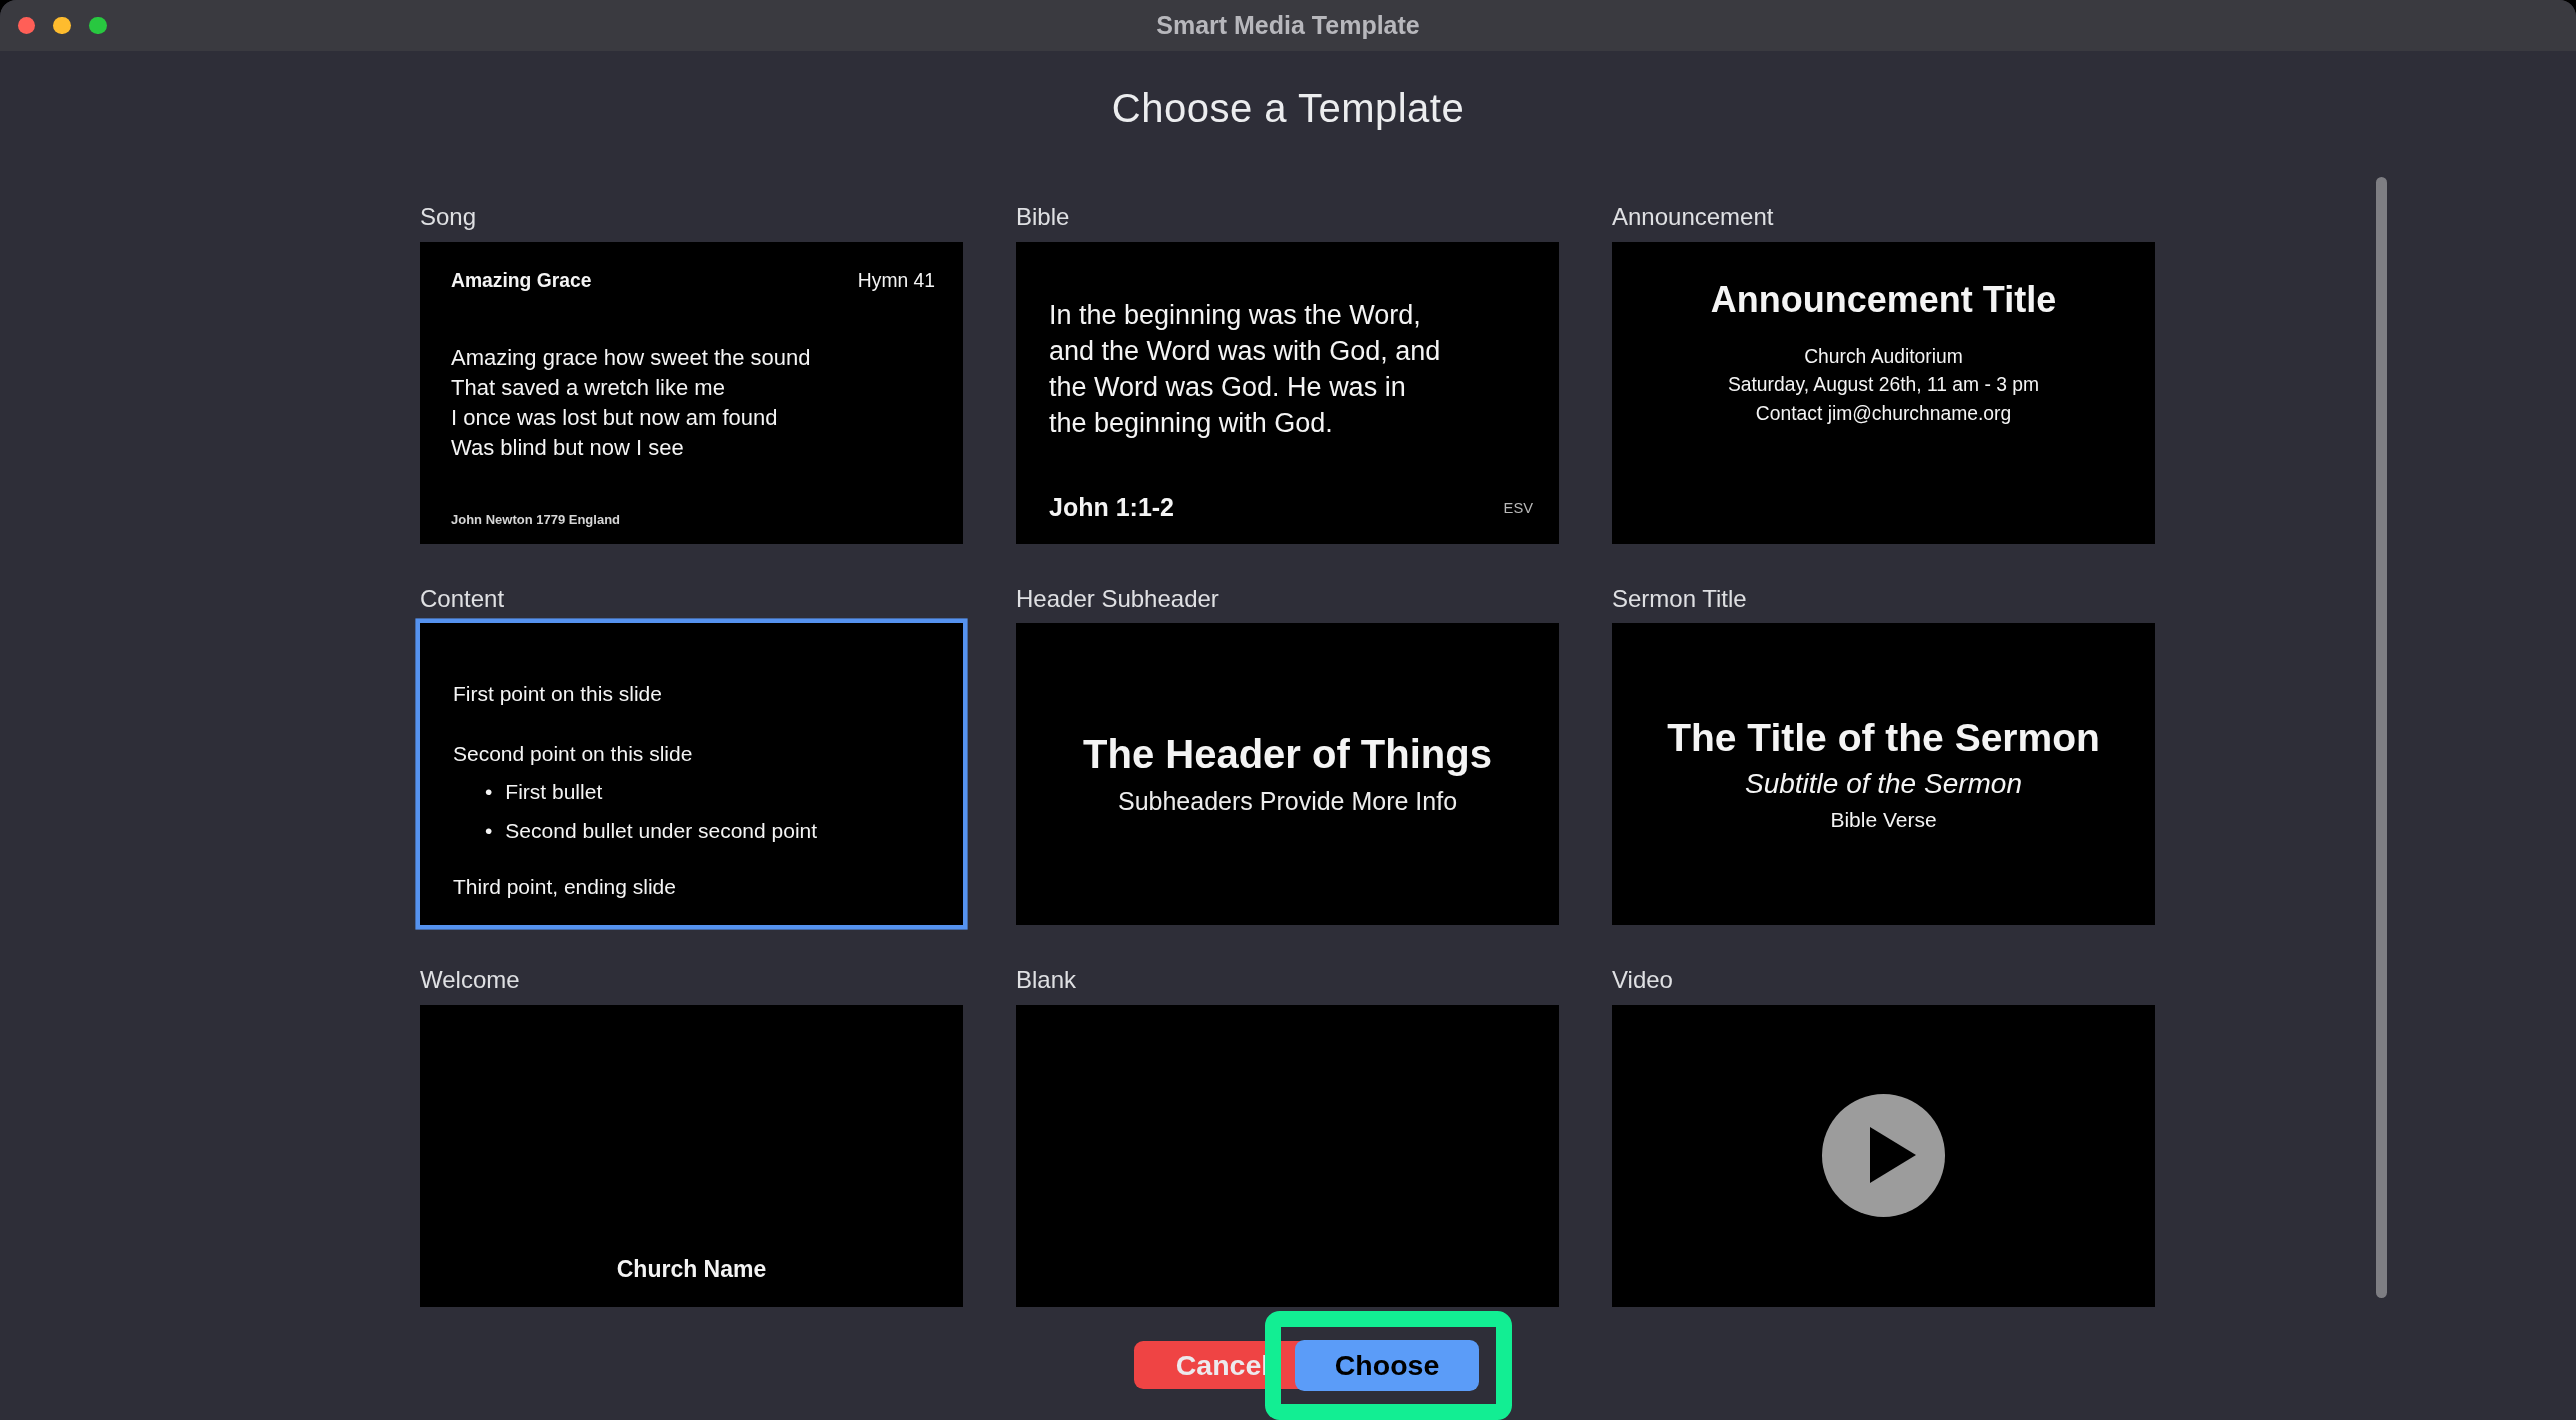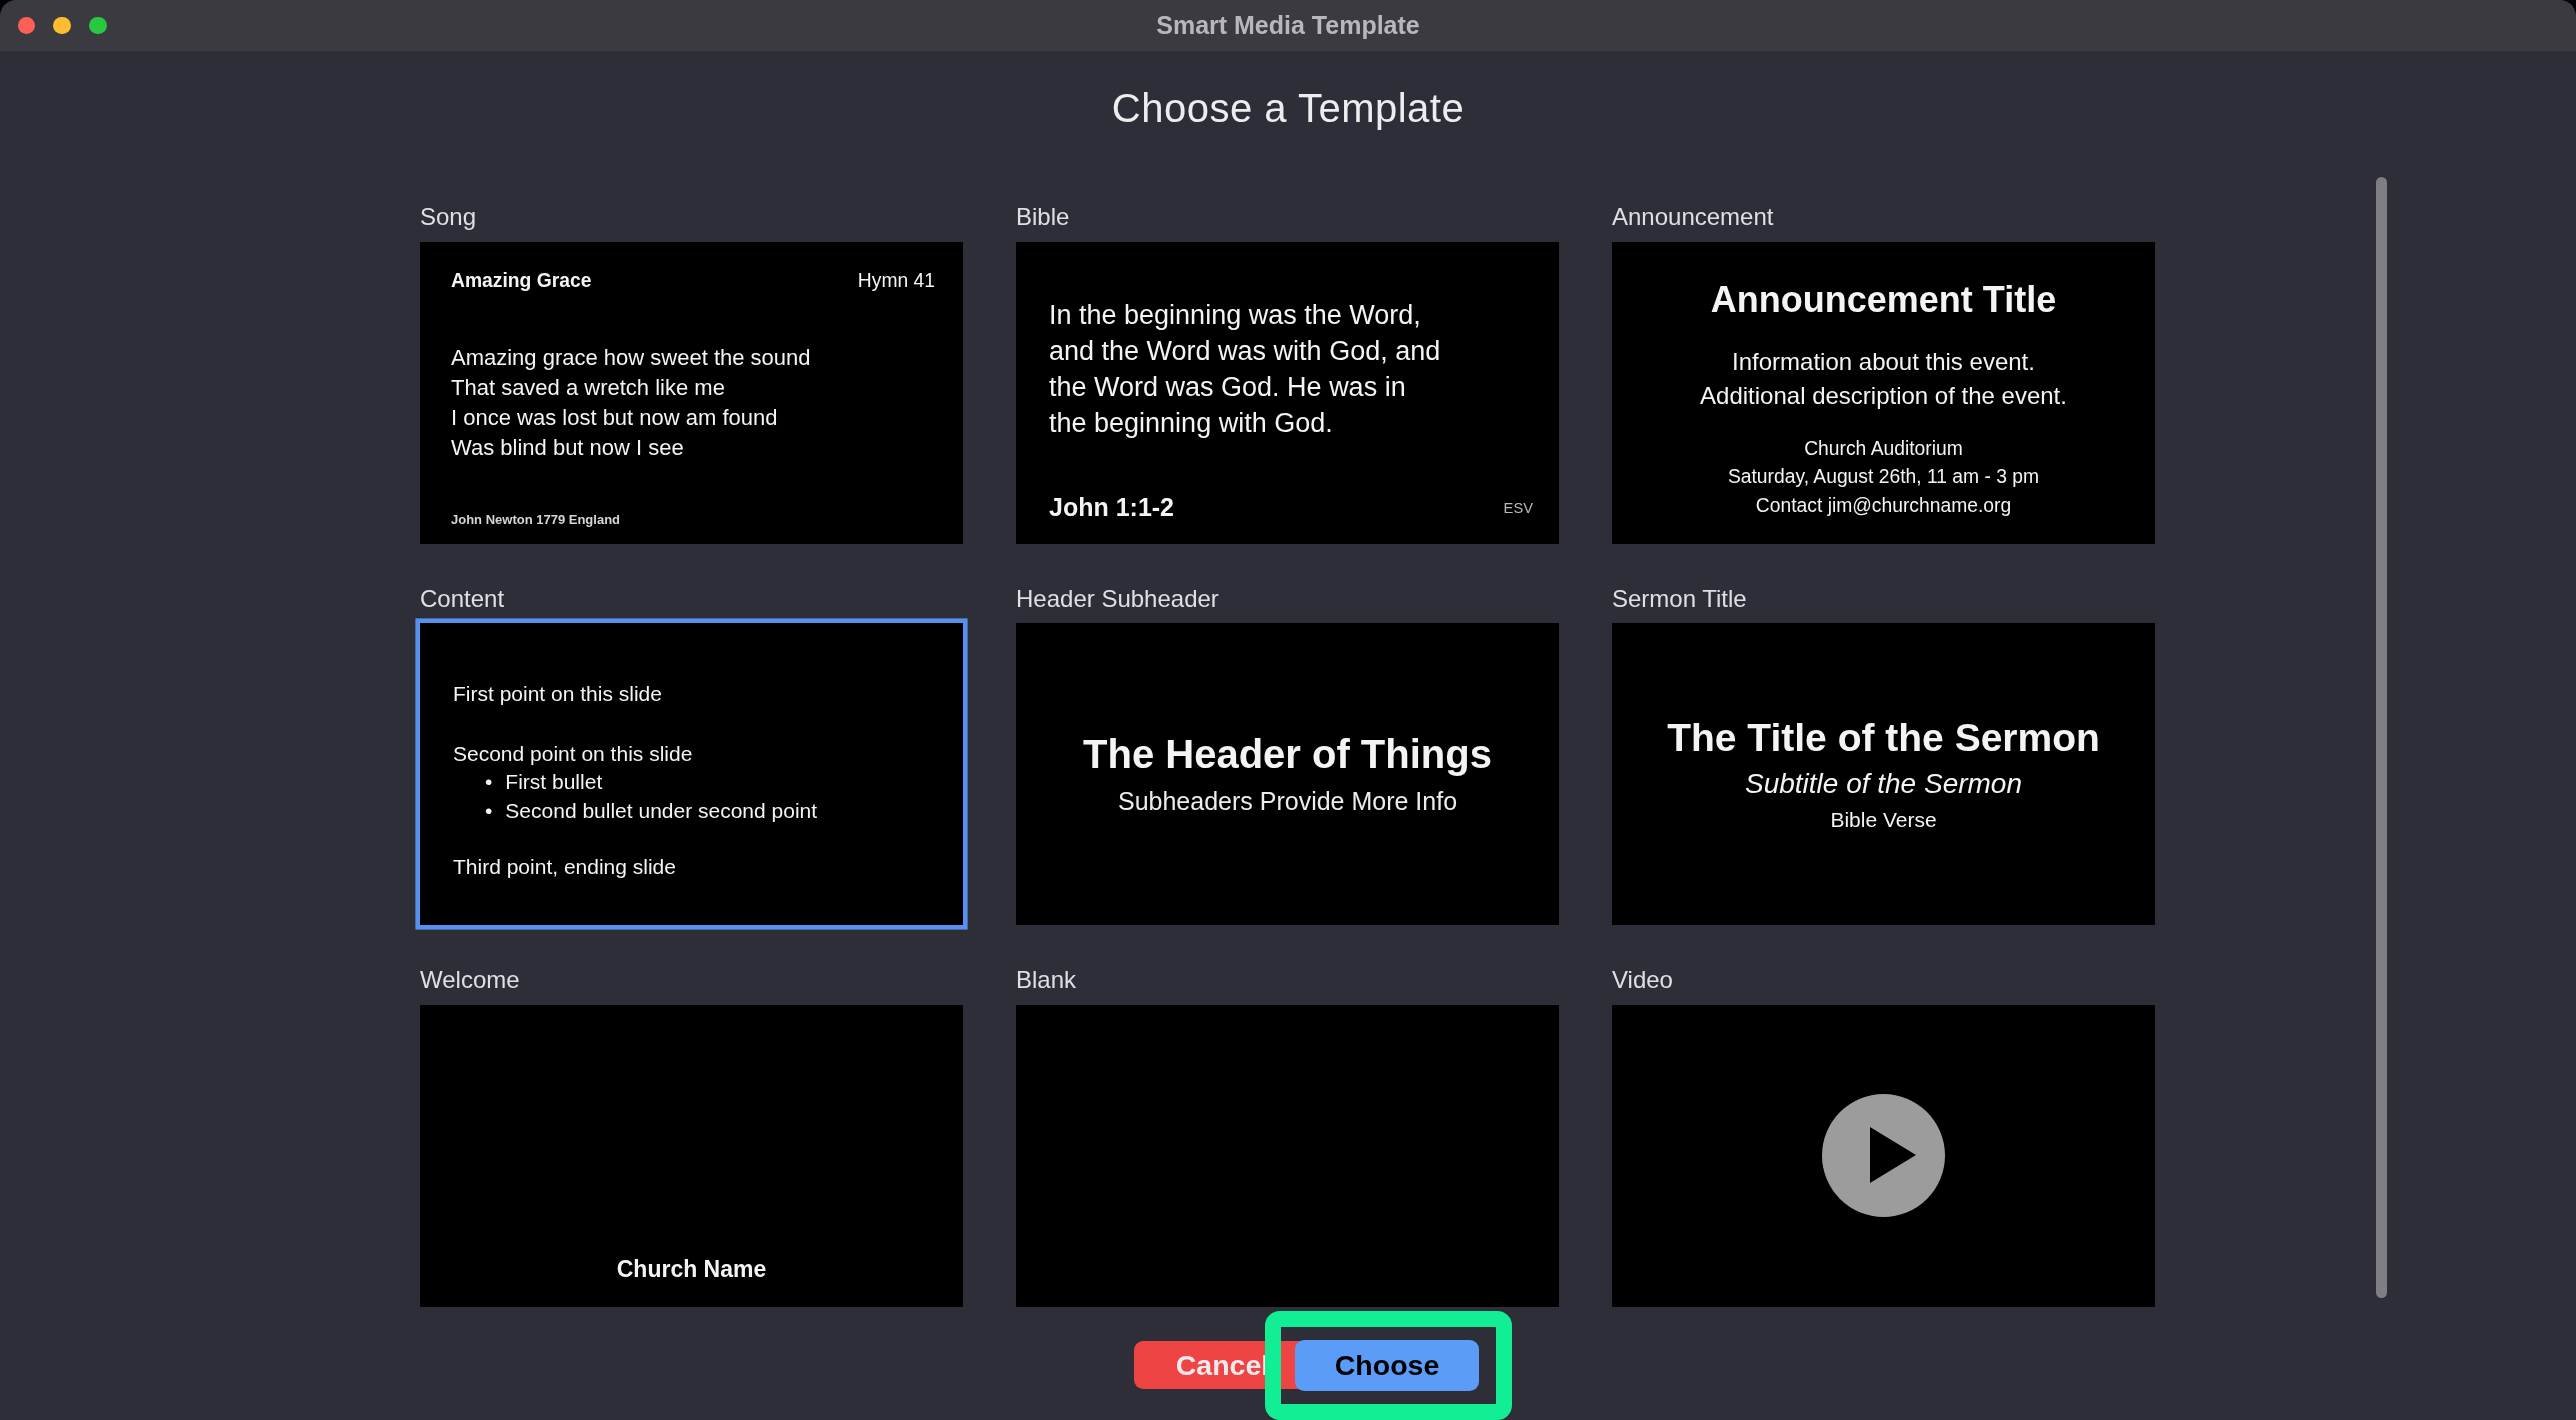--- a/index.html
+++ b/index.html
@@ -64,21 +64,21 @@
   
   .a-wrap { position:absolute; inset:0; text-align:center; }
   .a-title { margin-top:37px; font-size:36px; font-weight:bold; }
   .a-desc { margin-top:24px; font-size:24px; line-height:34px; }
   .a-details { margin-top:22px; font-size:19.3px; line-height:28.5px; }
 
   
   .c-wrap { position:absolute; top:57px; left:33px; right:18.4px; font-size:21px; line-height:28.5px; }
   .c-gap { margin-top:31px; }
   .c-gap2 { margin-top:28px; }
-  .c-bullet { padding-left:32px; }
+  .c-bullet { padding-left:32px;margin-top:10px; }
   .c-dot { margin-right:13px; }
 
   
   .center-stack {
     position:absolute; inset:0;
     display:flex; flex-direction:column; justify-content:center; align-items:center;
     text-align:center;
   }
   .h-header { font-size:40px; font-weight:bold; }
   .h-sub { font-size:25px; margin-top:9.2px; color:#ededed; }
@@ -169,24 +169,20 @@
         <div class="b-ref">John 1:1-2</div>
         <div class="b-ver">ESV</div>
       </div>
     </div>
 
     <div class="cell">
       <div class="tpl-label">Announcement</div>
       <div class="thumb">
         <div class="a-wrap">
           <div class="a-title">Announcement Title</div>
-          <div class="a-desc">
-            <div>Information about this event.</div>
-            <div>Additional description of the event.</div>
-          </div>
           <div class="a-details">
             <div>Church Auditorium</div>
             <div>Saturday, August 26th, 11 am - 3 pm</div>
             <div>Contact jim@churchname.org</div>
           </div>
         </div>
       </div>
     </div>
 
     <div class="cell">

